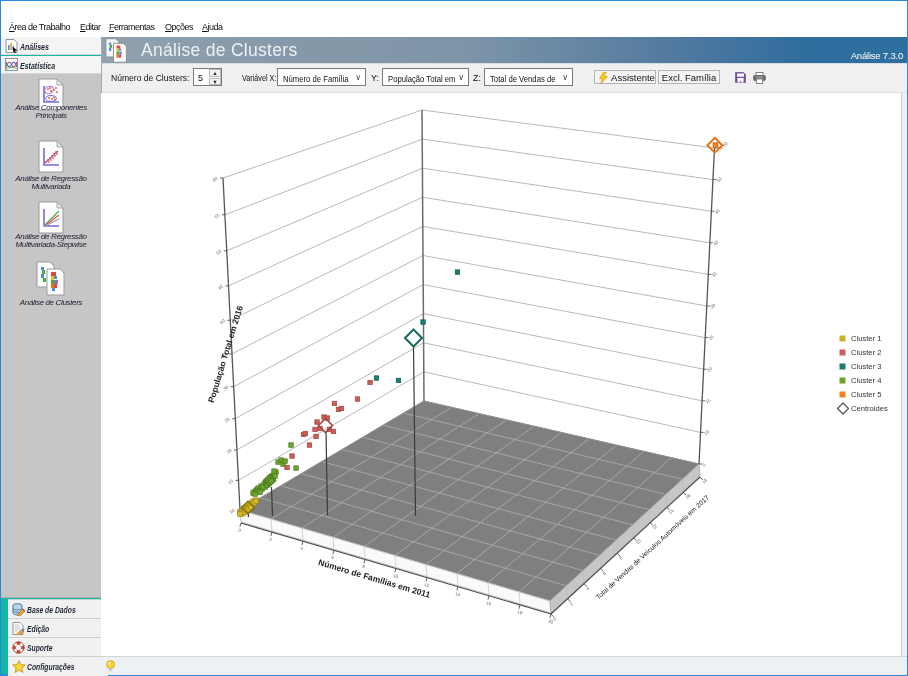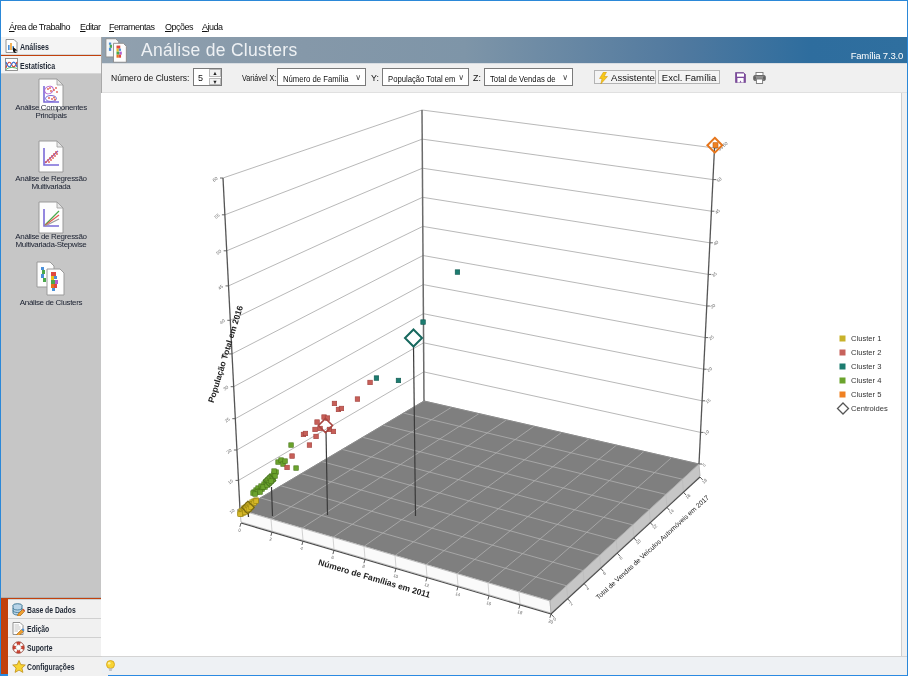--- a/index.html
+++ b/index.html
@@ -9,21 +9,21 @@
 
 #titlebar { position:absolute; left:0; top:0; width:906px; height:20px; background:#fff; }
 #titlebar .logo { position:absolute; left:6px; top:4px; }
 #titlebar .t { position:absolute; left:22px; top:3.5px; font-size:10.5px; color:#111; transform:scaleX(0.73); transform-origin:left top; }
 .winbtn { position:absolute; top:0px; width:32px; height:20px; text-align:center; color:#333; }
 
 #menubar { position:absolute; left:0; top:20px; width:906px; height:16px; background:#fff; font-size:9px; letter-spacing:-0.5px; color:#111;text-align:right; }
 #menubar span.m { position:absolute; top:1px; }
 #menubar u { text-decoration:underline; }
 
-#sidebar { position:absolute; left:0; top:36px; width:101px; height:637px; background:#c2410c; border-right:1px solid #a8a8a8; }
+#sidebar { position:absolute; left:0; top:36px; width:101px; height:637px; background:#14b8a6; border-right:1px solid #a8a8a8;font-style:italic; }
 .navbtn { position:absolute; left:0; width:100px; height:18px; background:#f4f4f4; border-bottom:1px solid #d6d6d6; font-size:9.5px; font-weight:bold; color:#1e2633; }
 .navbtn svg { position:absolute; left:4px; top:2px; }
 .navbtn .lbl { position:absolute; left:19px; top:4px; transform:scaleX(0.74); transform-origin:left top; }
 #panel { position:absolute; left:0; top:37px; width:100px; height:524px; background:#c6c6c6; border-bottom:1px solid #b0b0b0; }
 .pitem { position:absolute; left:0; width:100px; text-align:center; font-size:8px; color:#1a2030; line-height:8.4px; letter-spacing:-0.35px; }
 .bott { position:absolute; left:7px; width:100px; height:36px; background:#f1f1f1; border-top:1px solid #d0d0d0; font-size:9.3px; font-weight:bold; color:#1e2633; }
 .bott svg { position:absolute; left:4px; top:2.5px; }
 .bott .lbl { position:absolute; left:19px; top:4.5px; transform:scaleX(0.73); transform-origin:left top; }
 
 #main { position:absolute; left:101px; top:36px; width:805px; height:638px; background:#f0f0f0; }
@@ -200,21 +200,21 @@
             <path d="M11 7 H24 L28 11 V32 H11 Z" fill="#fdfdfd" stroke="#8a8a8a" stroke-width="1.2"></path>
             <rect x="15" y="10" width="5" height="4" fill="#e0483e"></rect>
             <rect x="15" y="14" width="3" height="4" fill="#e8c21a"></rect>
             <rect x="18" y="14" width="3" height="3" fill="#4a90d9"></rect>
             <rect x="15" y="18" width="4" height="4" fill="#4ba84b"></rect>
             <rect x="19" y="18" width="3" height="4" fill="#b05fd0"></rect>
             <rect x="15" y="22" width="3" height="4" fill="#e8731a"></rect>
             <rect x="18" y="22" width="3" height="4" fill="#e0483e"></rect>
           </svg></span>
       <span class="htitle">Análise de Clusters</span>
-      <span class="hver">Família 7.3.0</span>
+      <span class="hver">Análise 7.3.0</span>
     </div>
     <div id="toolbar">
       <span class="lab" style="left:9px; transform:scaleX(0.9)">Número de Clusters:</span>
       <div class="spin">
           <span class="v">5</span>
           <div class="btns">
             <div style="top:0">▲</div>
             <div style="top:8.5px">▼</div>
           </div>
         </div>

